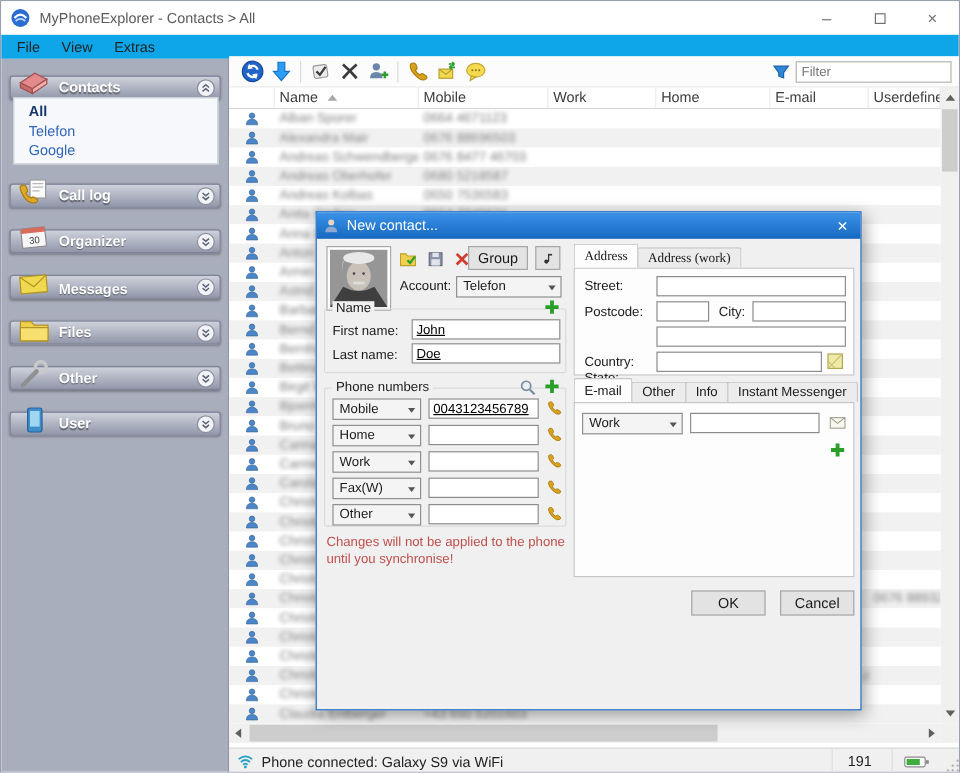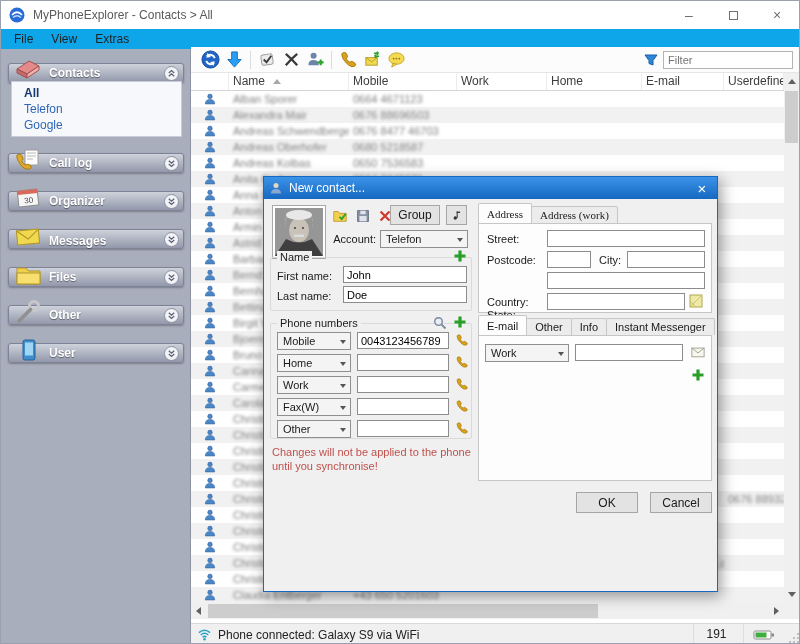--- a/index.html
+++ b/index.html
@@ -78,21 +78,21 @@
   .dialog{position:absolute;left:262px;top:175px;width:455px;height:416px;background:#f0f0f0;border:1px solid #1668c0;box-shadow:3px 4px 14px rgba(0,0,0,.4);z-index:50;}
   .dlg-title{position:absolute;left:0;top:0;width:100%;height:22px;background:linear-gradient(#3b93e8,#1668c0);display:flex;align-items:center;color:#fff;font-size:12px;padding-left:5px;}
   .dlg-title svg{width:14px;height:14px;margin-right:6px;}
   .dlg-close{position:absolute;right:0;top:0;width:30px;height:22px;display:flex;align-items:center;justify-content:center;color:#fff;font-size:15px;}
   .photo{position:absolute;left:8px;top:28px;width:54px;height:54px;background:#fff;border:1px solid #a8a8a8;padding:2px;}
   .photo svg{width:48px;height:48px;display:block;}
   .mini-btn{position:absolute;width:19px;height:19px;display:flex;align-items:center;justify-content:center;}
   .mini-btn svg{width:16px;height:16px;}
   .btn{background:#e3e3e3;border:1px solid #a6a6a6;font:12px "Liberation Sans",sans-serif;color:#1a1a1a;display:flex;align-items:center;justify-content:center;position:absolute;}
   .dlg-label{position:absolute;font-size:11px;color:#1a1a1a;}
-  .tf{position:absolute;border:1px solid #8c8c8c;background:#fff;font:11px "Liberation Sans",sans-serif;padding:0 3px;height:17px;}
+  .tf{position:absolute;border:1px solid #8c8c8c;background:#fff;font:11px "Liberation Sans",sans-serif;padding:0 3px;height:17px;text-decoration:underline;}
   .dd{position:absolute;border:1px solid #8f8f8f;background:#f4f4f4;height:18px;font-size:11px;color:#1a1a1a;display:flex;align-items:center;padding:0 15px 0 5px;}
   .dd::after{content:"";position:absolute;right:4px;top:7px;border-left:3.5px solid transparent;border-right:3.5px solid transparent;border-top:4px solid #555;}
   .groupbox{position:absolute;border:1px solid #dadada;border-radius:2px;}
   .legend{position:absolute;top:-7px;left:6px;background:#f0f0f0;padding:0 3px;font-size:11px;color:#1a1a1a;}
   .plus-btn{position:absolute;width:14px;height:14px;}
   .plus-btn svg{width:14px;height:14px;}
   .warning{position:absolute;left:8px;top:268px;width:200px;font-size:11px;line-height:1.3;color:#c0504d;}
   .tabs{position:absolute;display:flex;align-items:flex-end;height:20px;}
   .tab{height:17px;line-height:17px;padding:0 8px;font-size:11px;color:#1a1a1a;background:#ececec;border:1px solid #c6c6c6;border-bottom:none;margin-right:-1px;border-radius:2px 2px 0 0;}
   .tab.active{background:#fdfdfd;height:20px;line-height:20px;z-index:2;}

